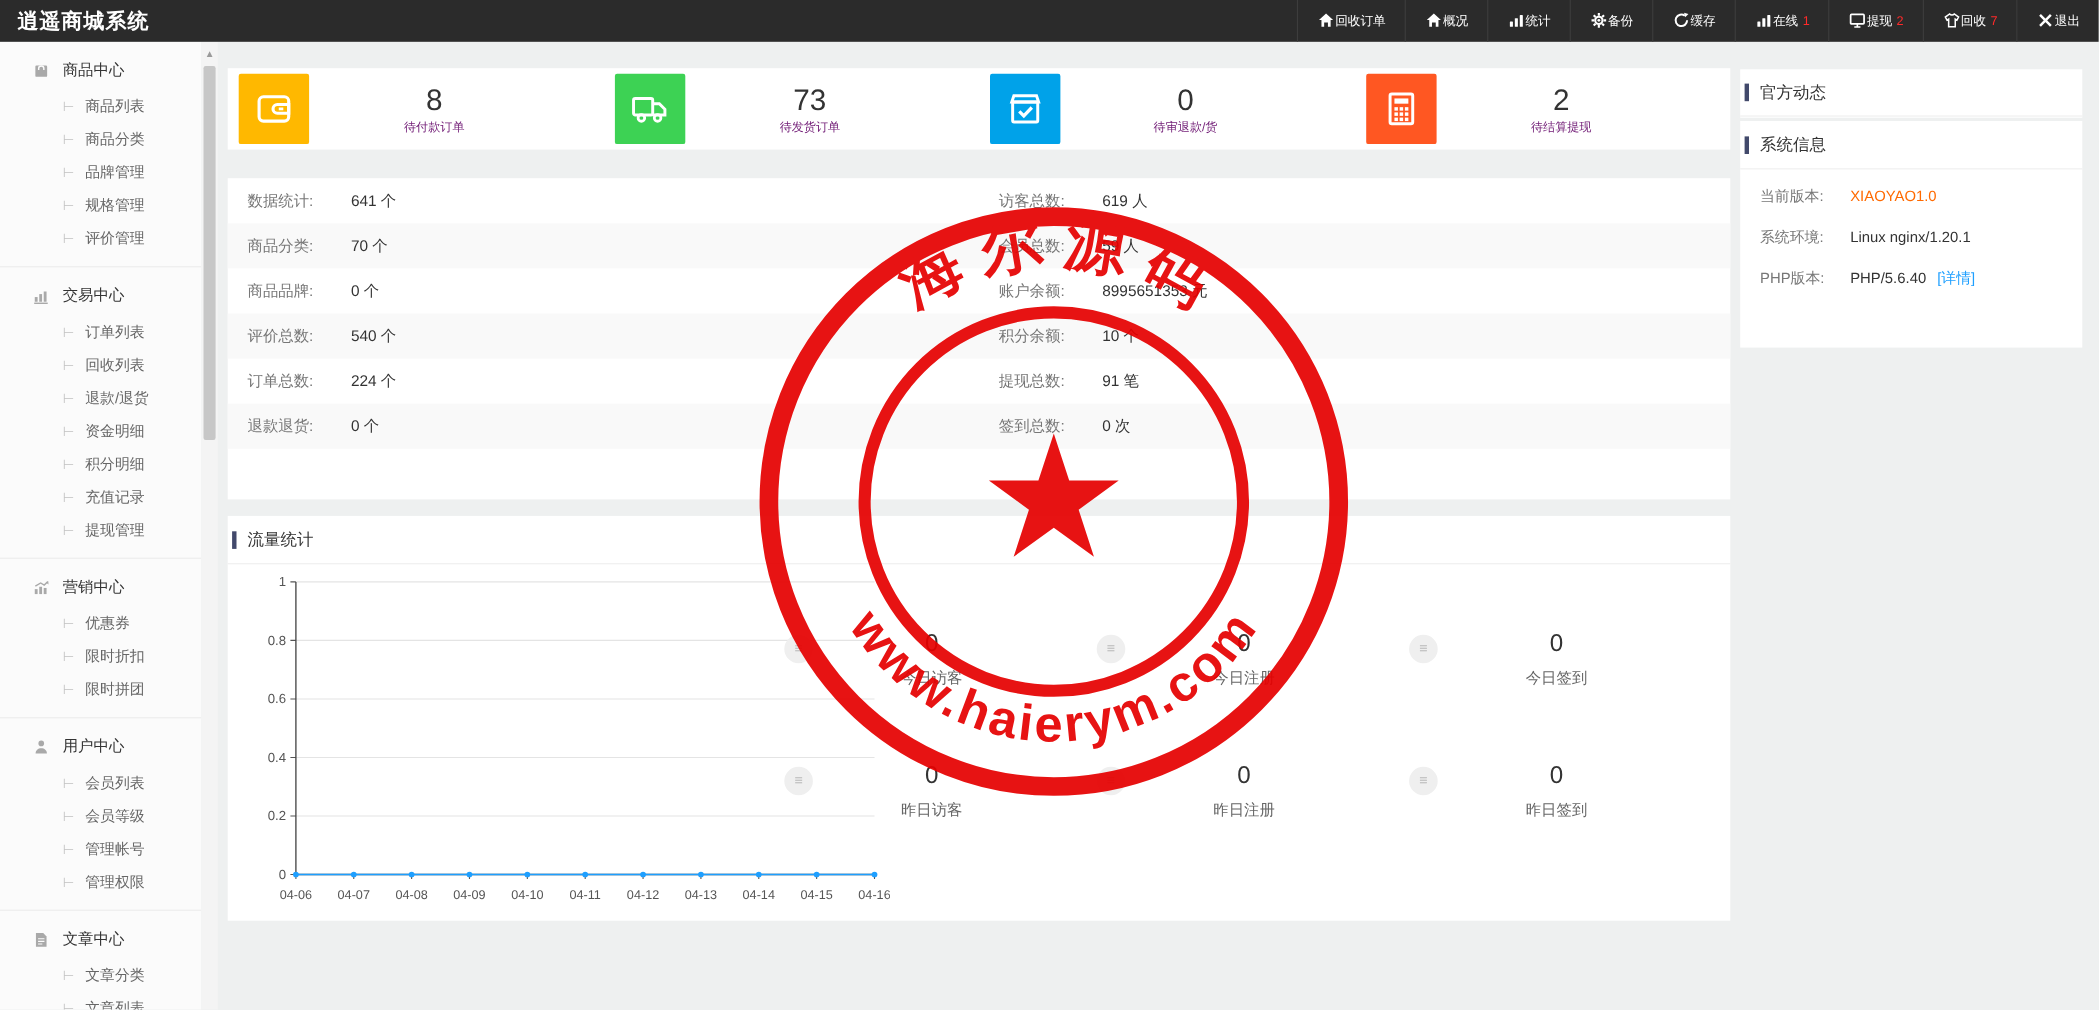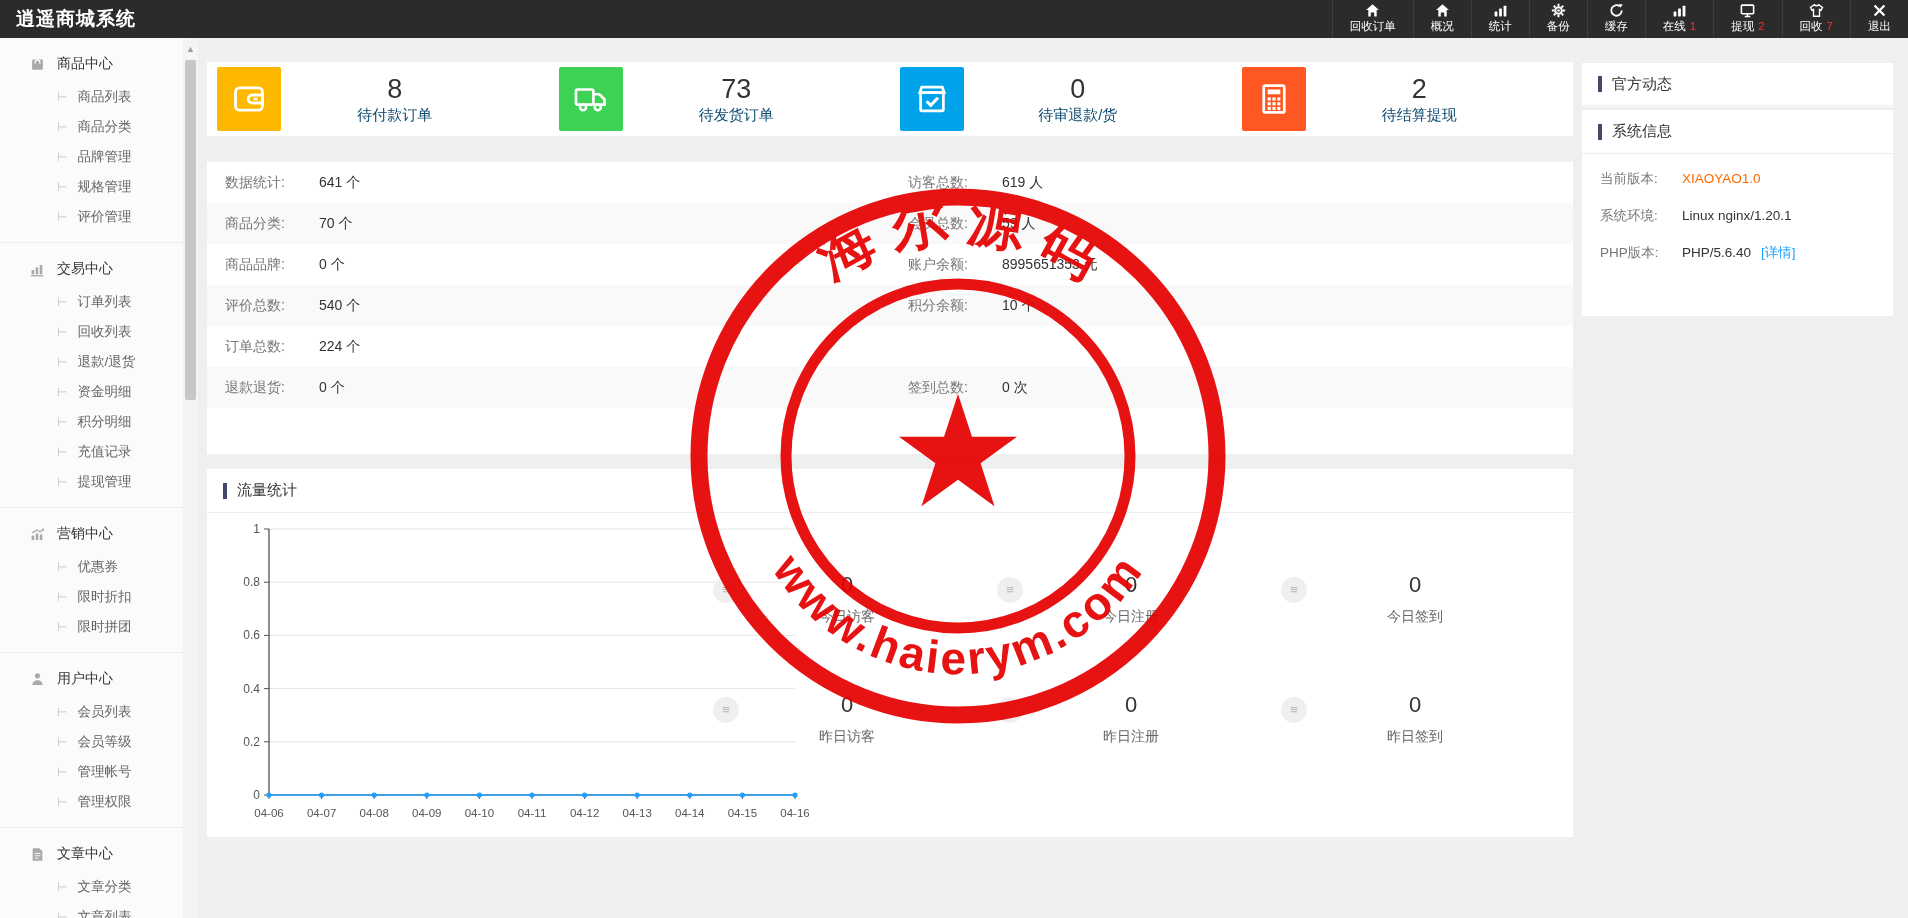--- a/index.html
+++ b/index.html
@@ -3,52 +3,52 @@
 <meta charset="utf-8">
 <style>
   * { margin:0; padding:0; box-sizing:border-box; }
   html,body { width:1908px; height:918px; overflow:hidden; }
   body { font-family:"Liberation Sans","DejaVu Sans",sans-serif; background:#eef0f0; position:relative; color:#333; }
 
   
   .topbar { position:absolute; left:0; top:0; width:1908px; height:38px; background:#2b2b2b; display:flex; align-items:center; z-index:5; }
   .app-title { color:#fff; font-size:19px; font-weight:bold; padding:0 16px; letter-spacing:1px; }
   .topnav { margin-left:auto; display:flex; height:38px; }
-  .nav-item { display:flex; flex-direction:column; align-items:center; justify-content:center; padding:2px 17px 3px; border-left:1px solid #3d3d3d; cursor:pointer; }
+  .nav-item { display:flex; flex-direction:row; align-items:center; justify-content:center; padding:2px 17px 3px; border-left:1px solid #3d3d3d; cursor:pointer; }
   .nav-item svg { height:15px; width:17px; display:block; }
   .nav-label { color:#fff; font-size:11.5px; margin-top:1px; white-space:nowrap; }
   .badge { color:#ff2a2a; margin-left:4px; font-size:11.5px; }
   .badge:empty { display:none; margin:0; }
 
   
   .sidebar { position:absolute; left:0; top:38px; width:183px; bottom:0; background:#fbfbfb; overflow:hidden; font-size:13.5px; }
   .sb-section { border-bottom:1px solid #ececec; padding:8px 0 10px; }
   .sb-head { display:flex; align-items:center; height:36px; padding-left:30px; color:#333; font-size:14px; cursor:pointer; }
   .sb-head svg { width:15px; height:15px; margin-right:12px; }
   .sb-item { display:flex; align-items:center; height:30px; padding-left:57px; color:#666; cursor:pointer; }
   .sb-item .tick { color:#c2c2c2; margin-right:10px; font-size:12px; }
 
   
   .vscroll { position:absolute; left:183px; top:38px; width:15px; bottom:0; background:#f4f4f4; z-index:4; }
   .vscroll .arrow-up { position:absolute; top:6px; left:0; width:15px; text-align:center; color:#9a9a9a; font-size:9px; cursor:pointer; }
   .vscroll .thumb { position:absolute; top:22px; left:2px; width:11px; height:340px; background:#c7c7c7; border-radius:2px; cursor:pointer; }
 
   
   .panel { position:absolute; background:#fff; }
-  .panel-title { display:flex; align-items:center; height:44px; padding-left:16px; font-size:15px; color:#333; border-bottom:1px solid #eee; }
+  .panel-title { display:flex; align-items:center; height:44px; padding-left:4px; font-size:15px; color:#333; border-bottom:1px solid #eee; }
   .panel-title .accent { width:4px; height:16px; background:#42496b; margin-right:10px; }
 
   
   .cards-row { position:absolute; left:207px; top:62px; width:1366px; height:74px; background:#fff; display:flex; align-items:center; }
   .stat-card { flex:1; display:flex; align-items:center; height:100%; cursor:pointer; }
   .icon-box { width:64px; height:64px; margin-left:10px; border-radius:2px; display:flex; align-items:center; justify-content:center; }
   .icon-box svg { width:38px; height:38px; }
   .stat-text { flex:1; text-align:center; margin-right:40px; }
   .stat-num { font-size:27px; color:#333; line-height:30px; }
-  .stat-lbl { font-size:15px; color:#0c4a6e; margin-top:2px; }
+  .stat-lbl { font-size:11px; color:#701a75; margin-top:2px; }
 
   
   .data-panel { left:207px; top:162px; width:1366px; height:292px; }
   .ds-row { display:flex; height:41px; align-items:center; }
   .ds-row.alt { background:#f9f9f9; }
   .ds-cell { width:50%; display:flex; align-items:center; padding-left:18px; font-size:14px; }
   .ds-label { color:#777; min-width:94px; }
   .ds-value { color:#333; }
 
   
@@ -405,20 +405,24 @@
         </div>
       <div class="ds-cell">
           <span class="ds-label">积分余额:</span>
           <span class="ds-value">10 个</span>
         </div>
     </div>
     <div class="ds-row">
       <div class="ds-cell">
           <span class="ds-label">订单总数:</span>
           <span class="ds-value">224 个</span>
+        </div>
+      <div class="ds-cell">
+          <span class="ds-label">提现总数:</span>
+          <span class="ds-value">91 笔</span>
         </div>
     </div>
     <div class="ds-row alt">
       <div class="ds-cell">
           <span class="ds-label">退款退货:</span>
           <span class="ds-value">0 个</span>
         </div>
       <div class="ds-cell">
           <span class="ds-label">签到总数:</span>
           <span class="ds-value">0 次</span>

